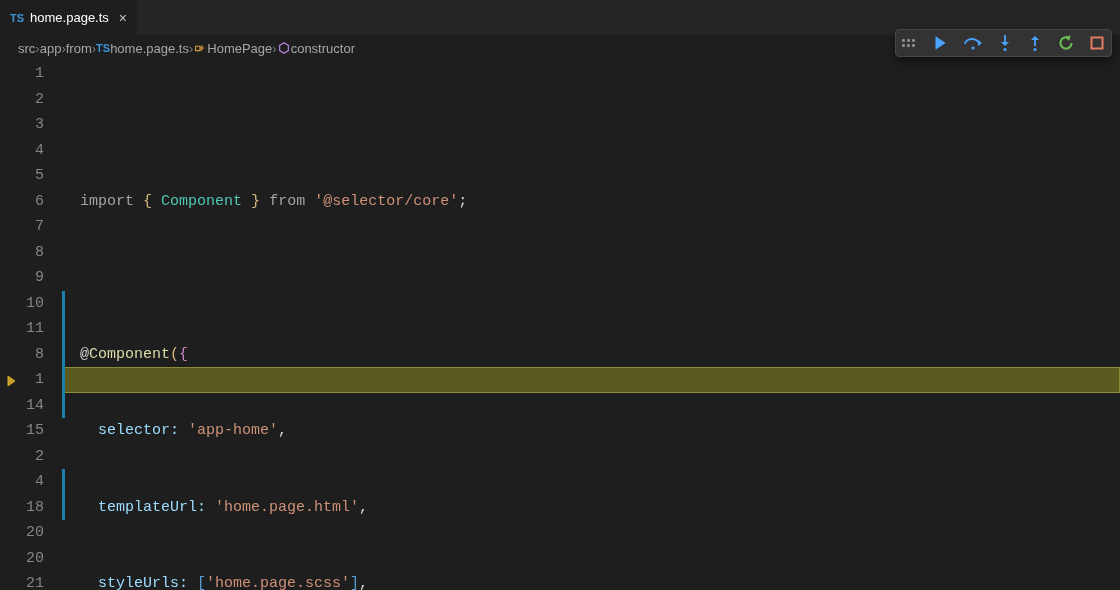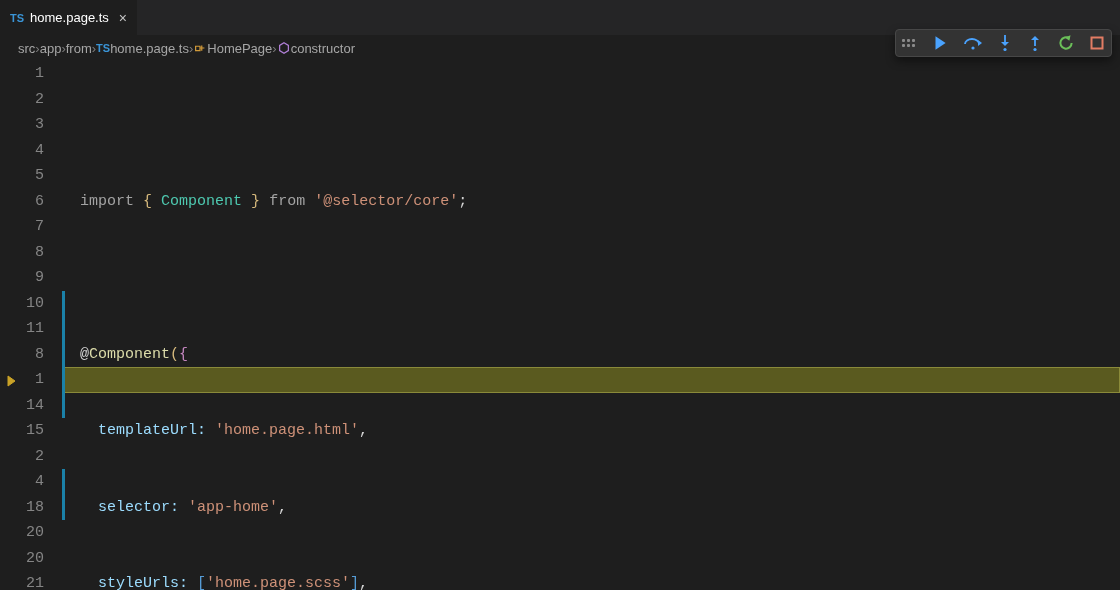--- a/index.html
+++ b/index.html
@@ -268,22 +268,22 @@
     <div class="ln">21</div>
   </div>
 
   <div class="code">
     <div class="mod-bar" style="top: calc(9 * 25.5px); height: calc(5 * 25.5px);"></div>
     <div class="mod-bar" style="top: calc(16 * 25.5px); height: calc(2 * 25.5px);"></div>
 
     <div class="line"><span class="kw">import</span> <span class="brace-y">{</span> <span class="type">Component</span> <span class="brace-y">}</span> <span class="kw">from</span> <span class="str">'@selector/core'</span><span class="punc">;</span></div>
     <div class="line"></div>
     <div class="line"><span class="punc">@</span><span class="fn">Component</span><span class="brace-y">(</span><span class="brace-p">{</span></div>
+    <div class="line">  <span class="var">selector:</span> <span class="str">'app-home'</span><span class="punc">,</span></div>
     <div class="line">  <span class="var">templateUrl:</span> <span class="str">'home.page.html'</span><span class="punc">,</span></div>
-    <div class="line">  <span class="var">selector:</span> <span class="str">'app-home'</span><span class="punc">,</span></div>
     <div class="line">  <span class="var">styleUrls:</span> <span class="brace-b">[</span><span class="str">'home.page.scss'</span><span class="brace-b">]</span><span class="punc">,</span></div>
     
     
     
     
     
     
     
     
     

